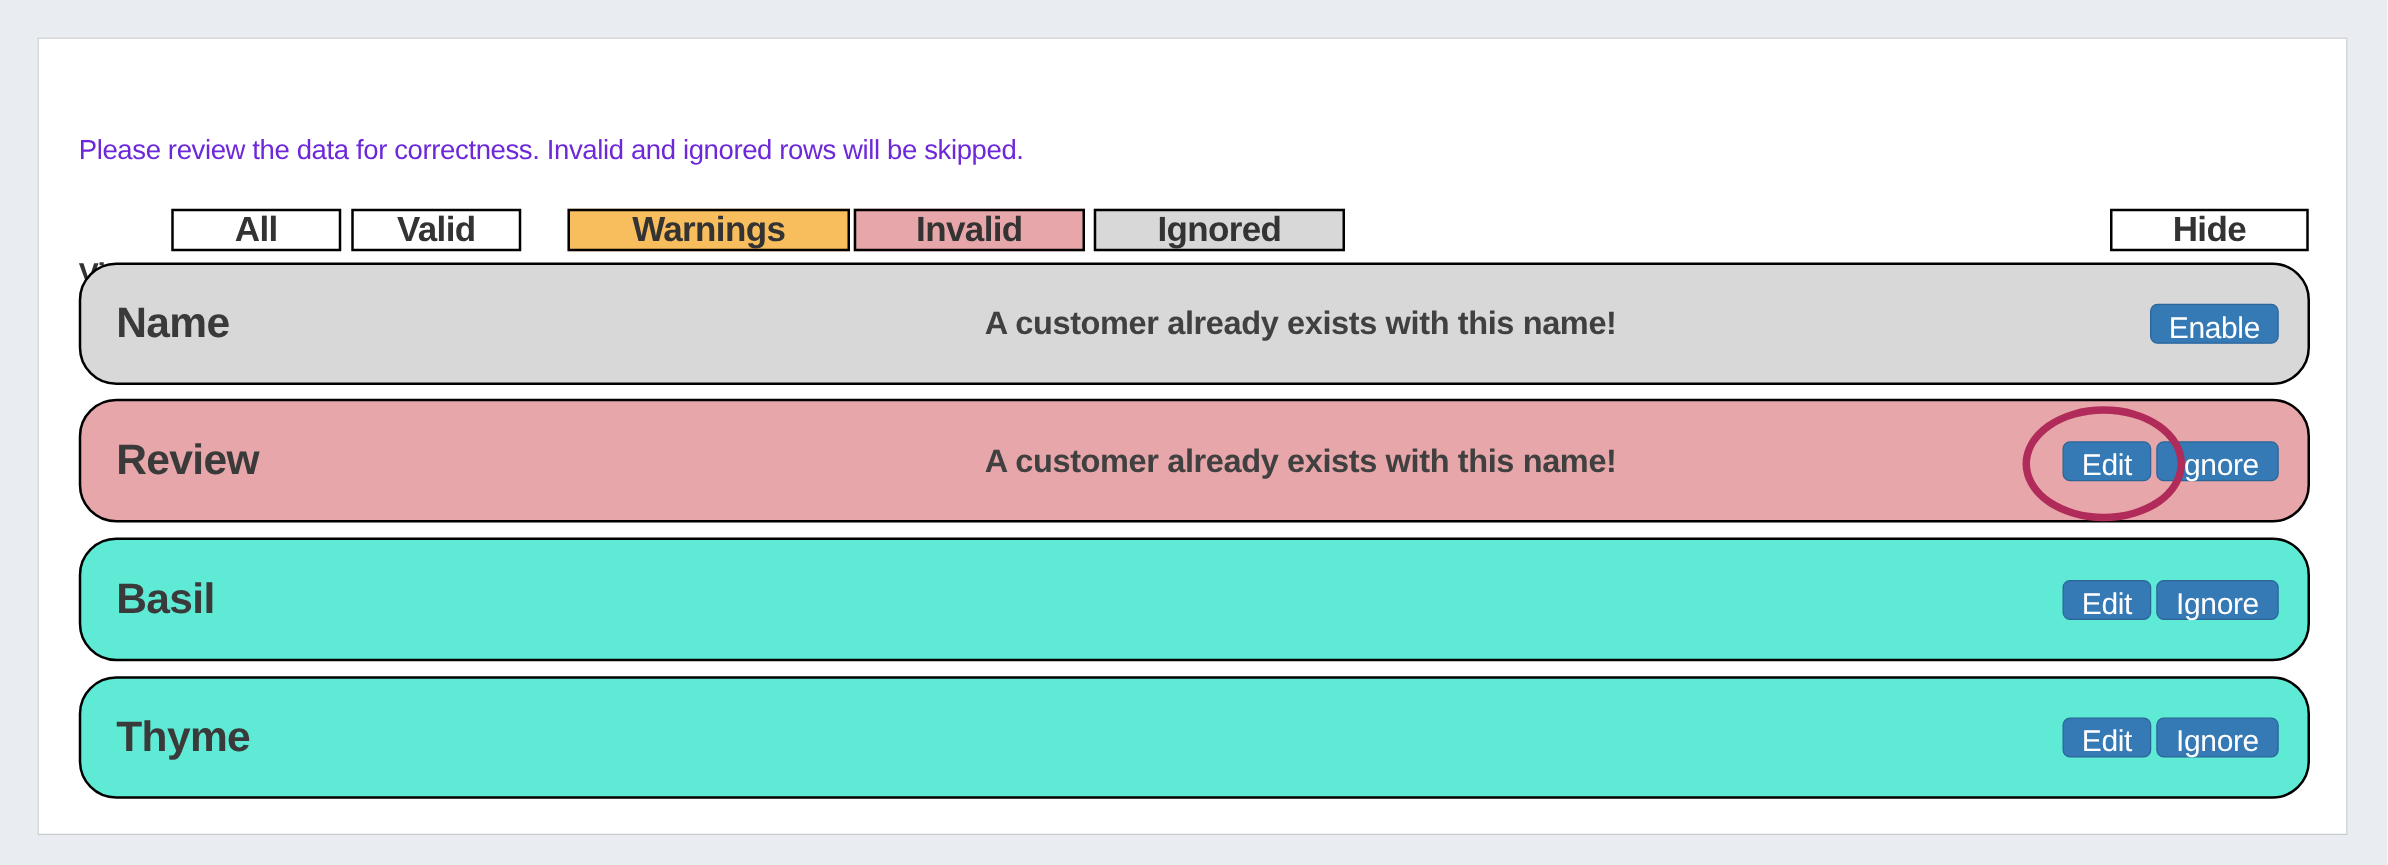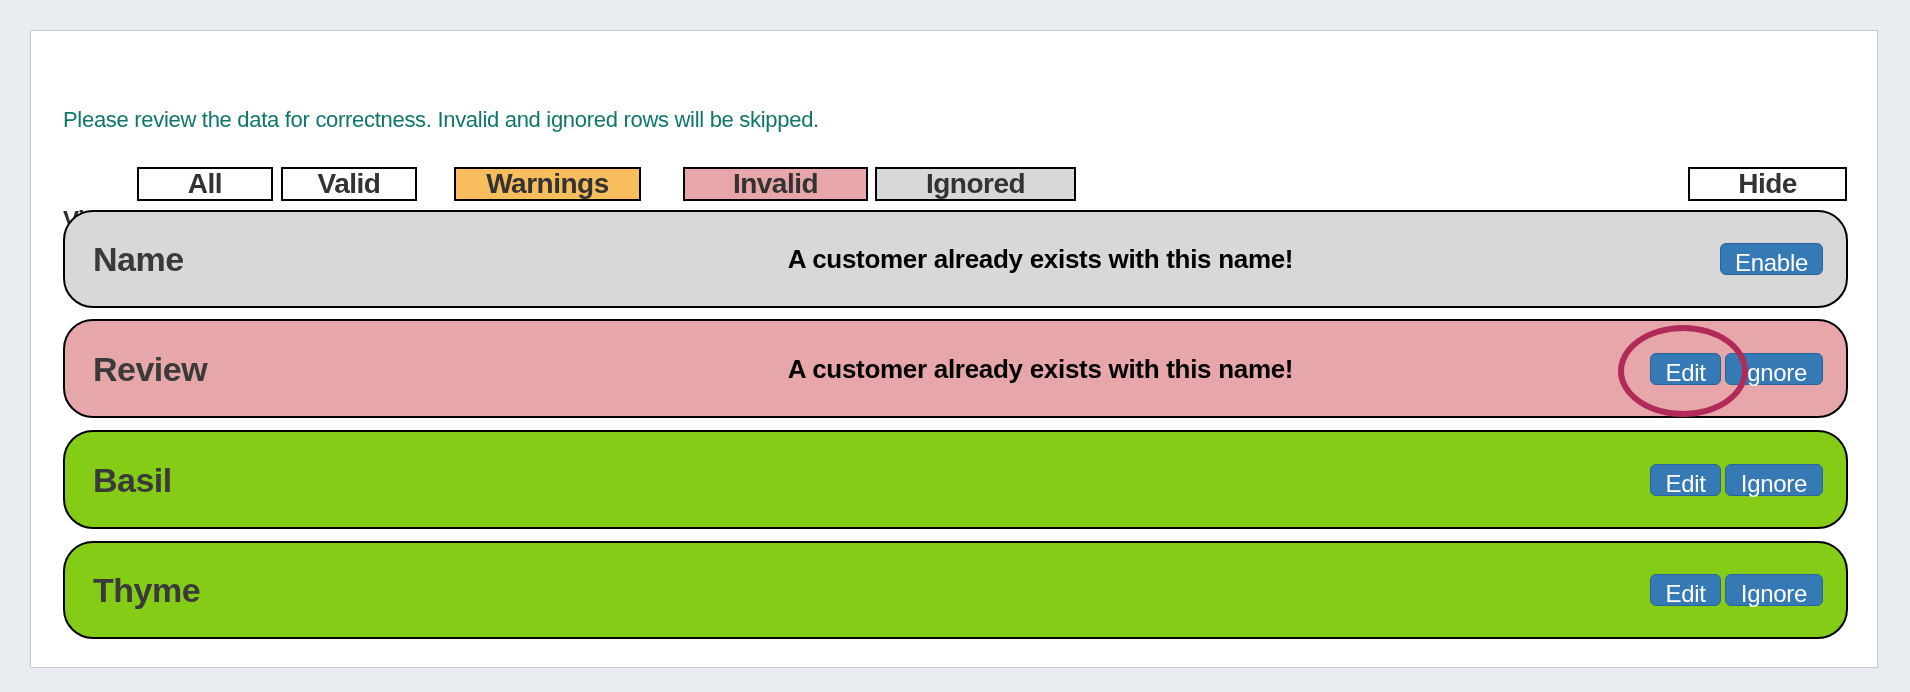--- a/index.html
+++ b/index.html
@@ -14,58 +14,58 @@
   .panel {
     position:absolute; left:30px; top:30px; width:1848px; height:638px;
     background:#ffffff; border:1px solid #c9cccf;
   }
   .title {
     position:absolute; left:32px; top:20px;
     font-size:32px; font-weight:bold; letter-spacing:-0.5px; color:#333;
   }
   .subtitle {
     position:absolute; left:32px; top:76px;
-    font-size:22px; color:#0f766e; letter-spacing:-0.3px;
+    font-size:22px; color:#6d28d9; letter-spacing:-0.3px;
   }
   .view-label {
     position:absolute; left:32px; top:138px; height:34px; line-height:34px;
     font-size:24px; font-weight:bold; letter-spacing:-0.5px;margin-top:34px;
   }
   .fbtn {
     position:absolute; top:136px; height:34px;
     border:2px solid #000; background:#fff;
     font-size:28px; font-weight:bold; letter-spacing:-0.5px; color:#333;
     text-align:center; line-height:30px; cursor:pointer;
     font-family:"Liberation Sans", sans-serif;
   }
   .fbtn-all      { left:106px; width:136px; }
   .fbtn-valid    { left:250px; width:136px; }
-  .fbtn-warnings { left:423px; width:187px; background:#f8bd5c; }
+  .fbtn-warnings { left:423px; width:226px; background:#f8bd5c; }
   .fbtn-invalid  { left:652px; width:185px; background:#e7a6a9; }
   .fbtn-ignored  { left:844px; width:201px; background:#d8d8d8; }
   .fbtn-hide     { left:1657px; width:159px; }
   .row {
     position:absolute; left:32px; width:1785px; height:98px;
-    border:2px solid #000; border-radius:30px; background:#84cc16;
+    border:2px solid #000; border-radius:30px; background:#5eead4;
   }
   .row--ignored { background:#d8d8d8; }
   .row--invalid { background:#e7a6a9; }
   .row-0 { top:179px; }
   .row-1 { top:288px; height:99px; }
   .row-2 { top:399px; height:99px; }
   .row-3 { top:510px; }
   .row-label {
     position:absolute; left:28px; top:50%; transform:translateY(-50%);
     font-size:34px; font-weight:bold; letter-spacing:-0.5px; color:#3a3a3a;
     white-space:nowrap;
   }
   .row-message {
     position:absolute; left:170px; right:0; top:50%; transform:translateY(-50%);
     text-align:center; font-size:26px; font-weight:bold; letter-spacing:-0.3px;
-    color:#000000; white-space:nowrap;
+    color:#404040; white-space:nowrap;
   }
   .btn {
     position:absolute; top:50%; transform:translateY(-50%); height:32px;
     background:#3579b5; border:1px solid #2a659a; border-radius:6px;
     color:#fff; font-size:24px; letter-spacing:-0.3px;
     text-align:center; line-height:38px; cursor:pointer;
     font-family:"Liberation Sans", sans-serif;
   }
   .btn-enable { left:1655px; width:103px; }
   .btn-edit   { left:1585px; width:71px; }

